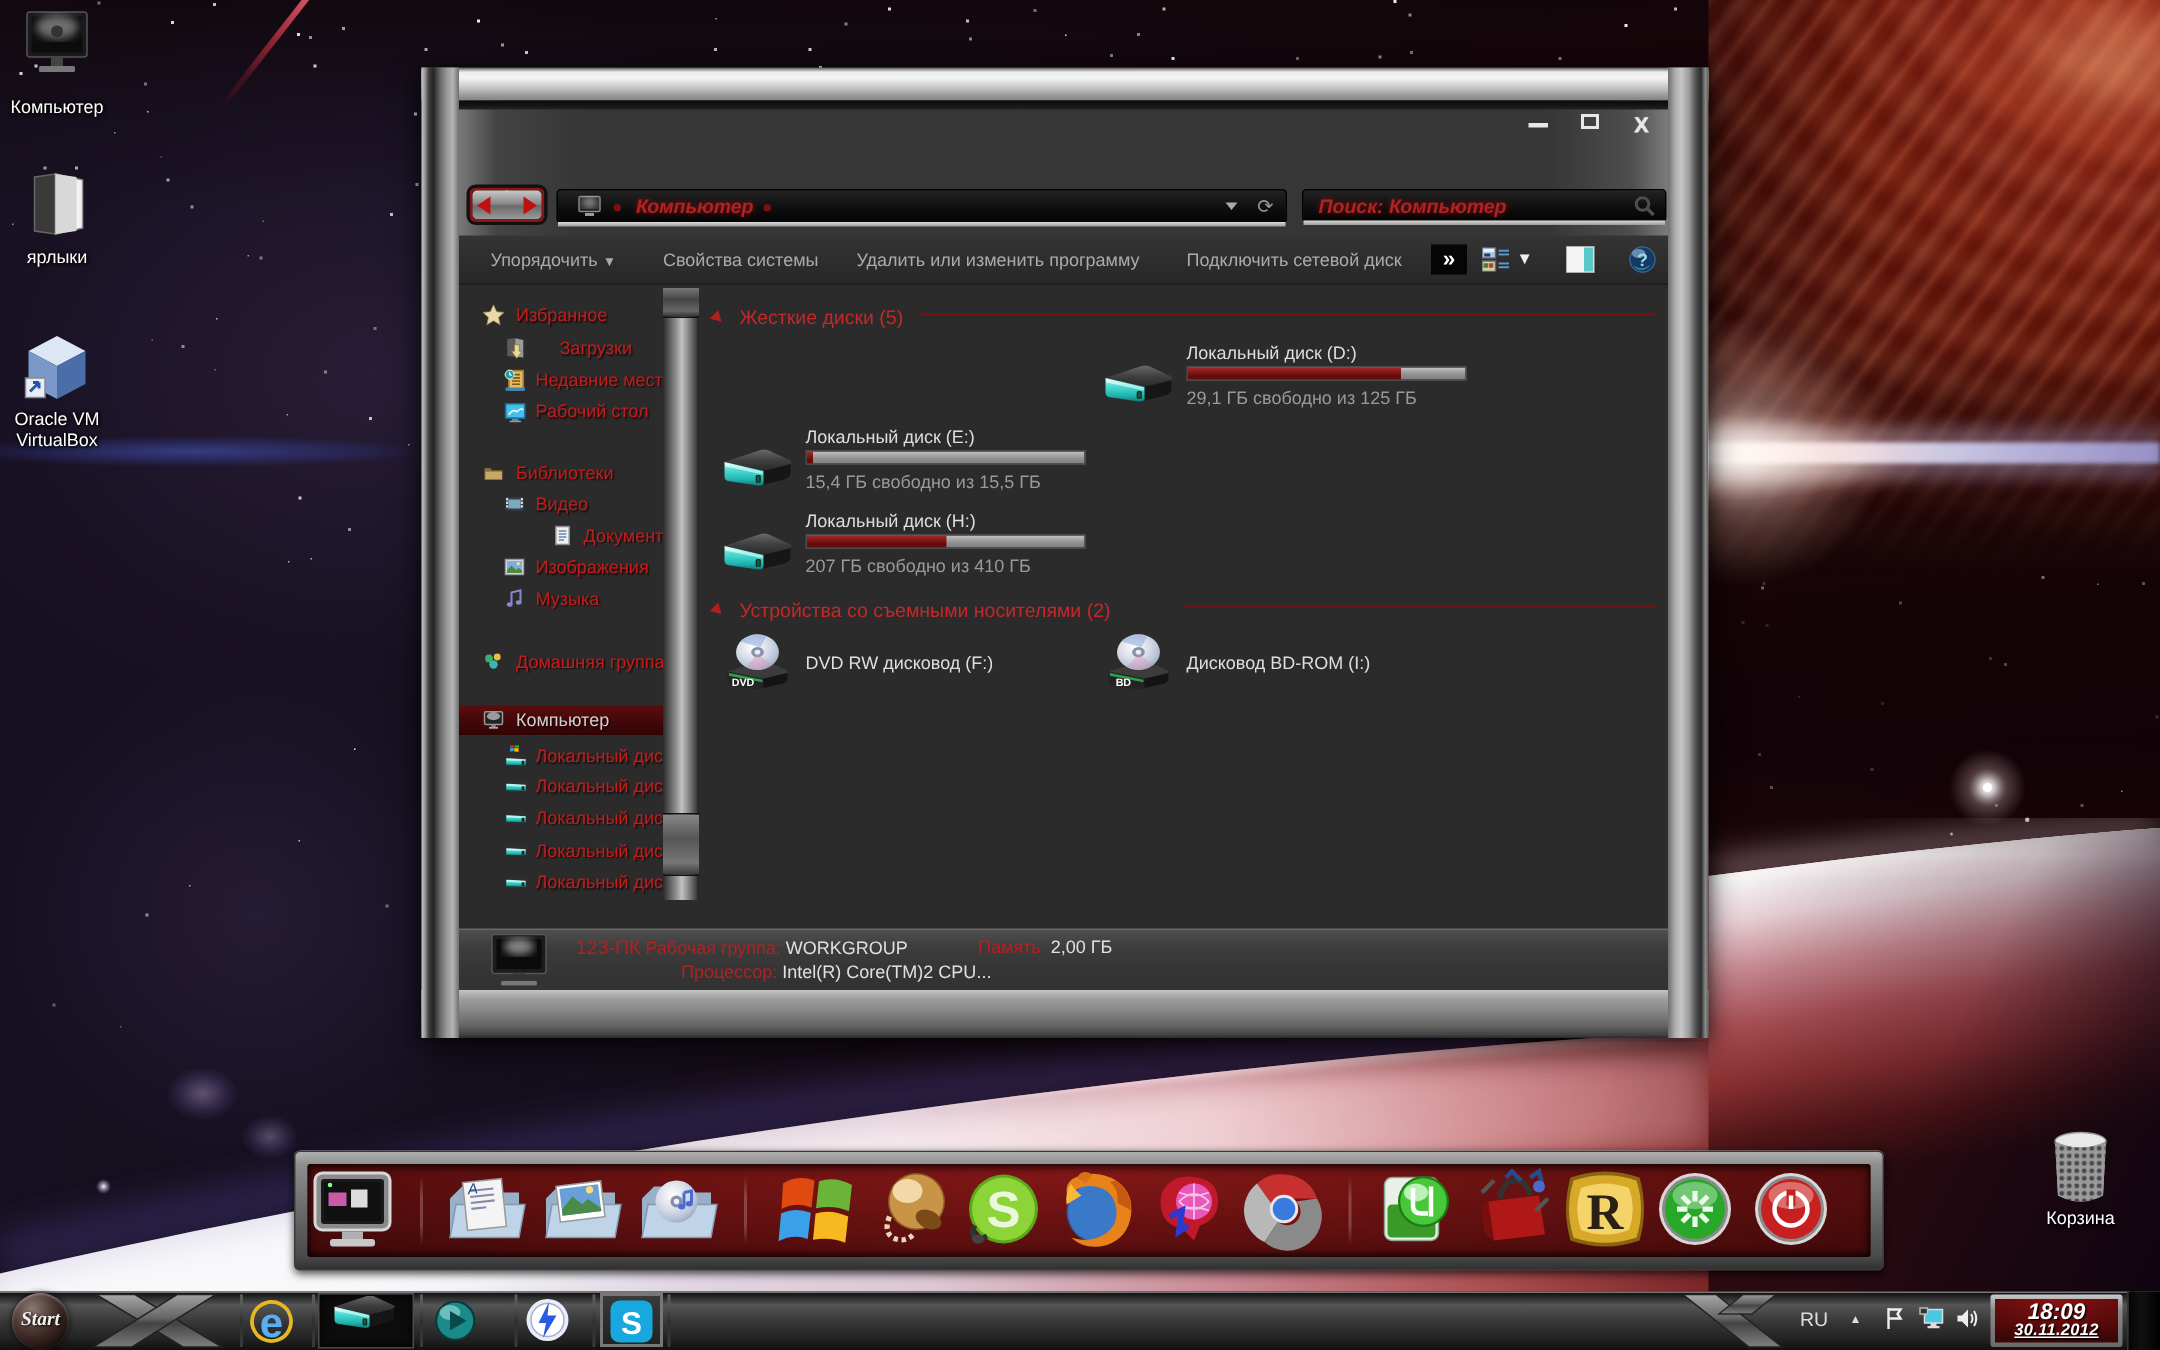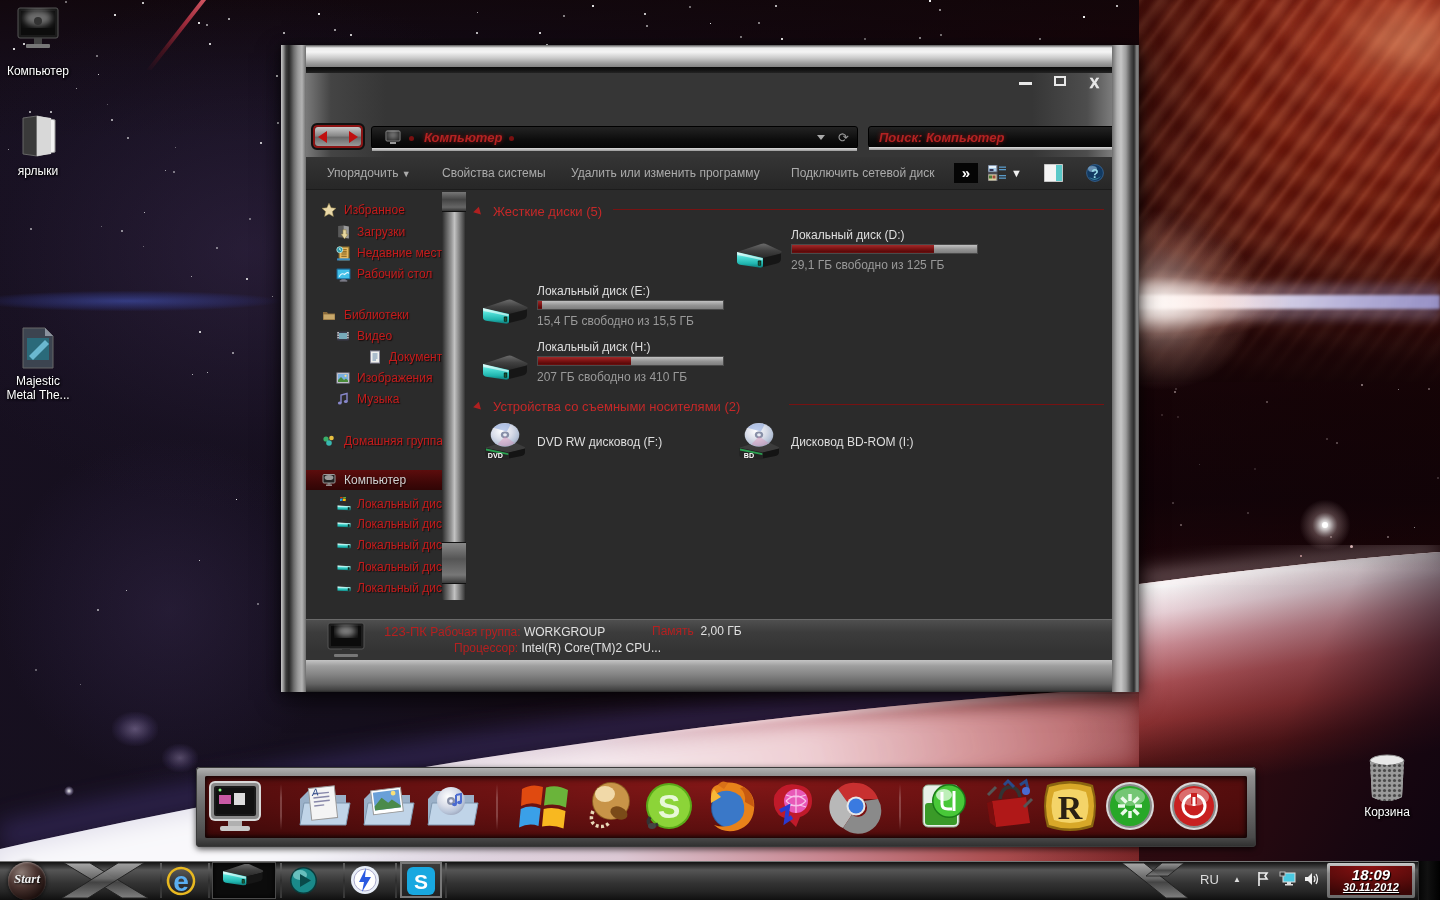--- a/index.html
+++ b/index.html
@@ -234,21 +234,21 @@
   #navbtns { position:absolute; left:5px; top:56px; width:54px; height:27px; border:2px solid #111; border-radius:6px;
       background:#1a1a1a; box-shadow: inset 0 0 0 2px #8c1414; }
   #navbtns .half { position:absolute; top:2px; bottom:2px; width:24px; background: linear-gradient(to bottom, #c9c9c9, #8a8a8a 45%, #6a6a6a 55%, #9a9a9a); }
   #navbtns .half.l { left:2px; border-radius:3px 0 0 3px; }
   #navbtns .half.r { right:2px; border-radius:0 3px 3px 0; }
   .arr { position:absolute; top:50%; width:0; height:0; border:6px solid transparent; }
   .arr.left { left:3px; margin-top:-6px; border-right:9px solid #c01010; border-left:none; }
   .arr.right { right:3px; margin-top:-6px; border-left:9px solid #c01010; border-right:none; }
   .fieldline { position:absolute; left:0; right:0; bottom:-3px; height:3px; background:linear-gradient(to bottom,#dcdcdc,#9a9a9a); }
   #addrfield { position:absolute; left:65px; top:59px; width:487px; height:23px; background: linear-gradient(to bottom, #232323, #0d0d0d 60%, #050505); border:1px solid #000; border-radius:3px; }
-  #searchfield { position:absolute; left:562px; top:59px; width:270px; height:22px; background: linear-gradient(to bottom, #232323, #0d0d0d 60%, #050505); border:1px solid #000; border-radius:3px; }
+  #searchfield { position:absolute; left:562px; top:59px; width:243px; height:22px; background: linear-gradient(to bottom, #232323, #0d0d0d 60%, #050505); border:1px solid #000; border-radius:3px; }
   .redtxt { color:#b32222; font-weight:bold; font-style:italic; font-size:13px; text-shadow:0 0 4px rgba(160,20,20,0.8); }
 
   
   #toolbar { position:absolute; left:0; top:90px; right:0; height:33px; color:#ababab; font-size:12px;
       background: linear-gradient(to bottom, rgba(255,255,255,0.04), rgba(0,0,0,0.12)); }
   #toolbar::after { content:""; position:absolute; left:0; right:0; bottom:0; height:1px; background:#1c1c1c; }
   .tbi { position:absolute; top:9px; white-space:nowrap; }
 
   
   #content { position:absolute; left:0; top:123px; right:0; bottom:41px; background:#2b2b2b;padding-left:28px; }
@@ -477,28 +477,29 @@
     <div style="margin-top:6px;">Компьютер</div>
   </div>
   <div class="dicon" style="left:0px; top:112px;">
     <svg class="ig" width="46" height="48" viewBox="0 0 46 48">
       <path d="M8,6 L22,4 L22,44 L8,42 Z" fill="#3a3a3a" stroke="#666"></path>
       <path d="M22,4 L40,8 L40,40 L22,44 Z" fill="#f2f2f2" stroke="#999"></path>
       <path d="M22,4 L36,6 L36,42 L22,44 Z" fill="#d8d8d8"></path>
     </svg>
     <div style="margin-top:4px;">ярлыки</div>
   </div>
-  <div class="dicon" style="left:0px; top:326px;">
-    <svg class="ig" width="38" height="44" viewBox="0 0 38 44">
-      <path d="M4,2 L26,2 L34,10 L34,42 L4,42 Z" fill="#3c4450" stroke="#666"></path>
-      <path d="M26,2 L26,10 L34,10 Z" fill="#8a929e"></path>
-      <rect x="8" y="12" width="22" height="22" fill="#2a6a7a"></rect>
-      <path d="M10,30 L26,14 L30,18 L14,34 Z" fill="#6ab8d0"></path>
+  <div class="dicon" style="left:0px; top:222px;">
+    <svg class="ig" width="46" height="46" viewBox="0 0 46 46">
+      <path d="M23,2 L42,12 L23,22 L4,12 Z" fill="#dce6f5"></path>
+      <path d="M4,12 L23,22 L23,44 L4,34 Z" fill="#7a99c8"></path>
+      <path d="M42,12 L23,22 L23,44 L42,34 Z" fill="#4a6ea8"></path>
+      <rect x="2" y="30" width="13" height="13" fill="#e8eef8" stroke="#888"></rect>
+      <path d="M5,39 L11,33 M11,33 L7,33 M11,33 L11,37" stroke="#2255aa" stroke-width="2" fill="none"></path>
     </svg>
-    <div style="margin-top:4px;">Majestic<br>Metal The...</div>
+    <div style="margin-top:4px;">Oracle VM<br>VirtualBox</div>
   </div>
   <div class="dicon" style="left:1349px; top:753px;">
     <svg class="ig" width="40" height="50" viewBox="0 0 40 50">
       <ellipse cx="20" cy="8" rx="17" ry="6" fill="#e8e8e8" stroke="#999"></ellipse>
       <path d="M3,8 L5,44 Q20,52 35,44 L37,8 Q20,16 3,8 Z" fill="#b8b8b8"></path>
       <path d="M3,8 L5,44 Q20,52 35,44 L37,8 Q20,16 3,8 Z" fill="url(#binmesh)"></path>
     </svg>
     <div style="margin-top:2px;">Корзина</div>
   </div>
 
@@ -585,21 +586,21 @@
               <span class="ntx" style="left:38px;">Избранное</span>
             </div>
             <div class="nitem" style="top:32px;">
               <span class="nic" style="left:30px;">
                 <svg width="15" height="15" viewBox="0 0 14 14">
                   <path d="M2,1 L7,0.5 L7,12 L2,11.5 Z" fill="#5a5a5a"></path>
                   <path d="M7,0.5 L12,1.5 L12,12.5 L7,12 Z" fill="#9a9a9a"></path>
                   <path d="M8,4 L11,4 L11,8 L12.8,8 L9.5,12.5 L6.2,8 L8,8 Z" fill="#e8d8a0" stroke="#8a7a40" stroke-width="0.5" transform="translate(-1.5,0.5)"></path>
                 </svg>
               </span>
-              <span class="ntx" style="left:51px;">Загрузки</span>
+              <span class="ntx" style="left:67px;">Загрузки</span>
             </div>
             <div class="nitem" style="top:53px;">
               <span class="nic" style="left:30px;">
                 <svg width="15" height="15" viewBox="0 0 14 14">
                   <rect x="3" y="1" width="9" height="12" fill="#e8b860" stroke="#9a7a30"></rect>
                   <path d="M5,3.5 h5 M5,5.5 h5 M5,7.5 h5 M5,9.5 h5" stroke="#7a5a18" stroke-width="1"></path>
                   <rect x="1" y="11.5" width="12" height="2" fill="#3a8ac0"></rect>
                   <circle cx="3.5" cy="3.5" r="2.8" fill="#2a9aa8" stroke="#dff" stroke-width="0.6"></circle>
                   <path d="M3.5,2 L3.5,3.5 L4.8,4" stroke="#fff" stroke-width="0.8" fill="none"></path>
                 </svg>

